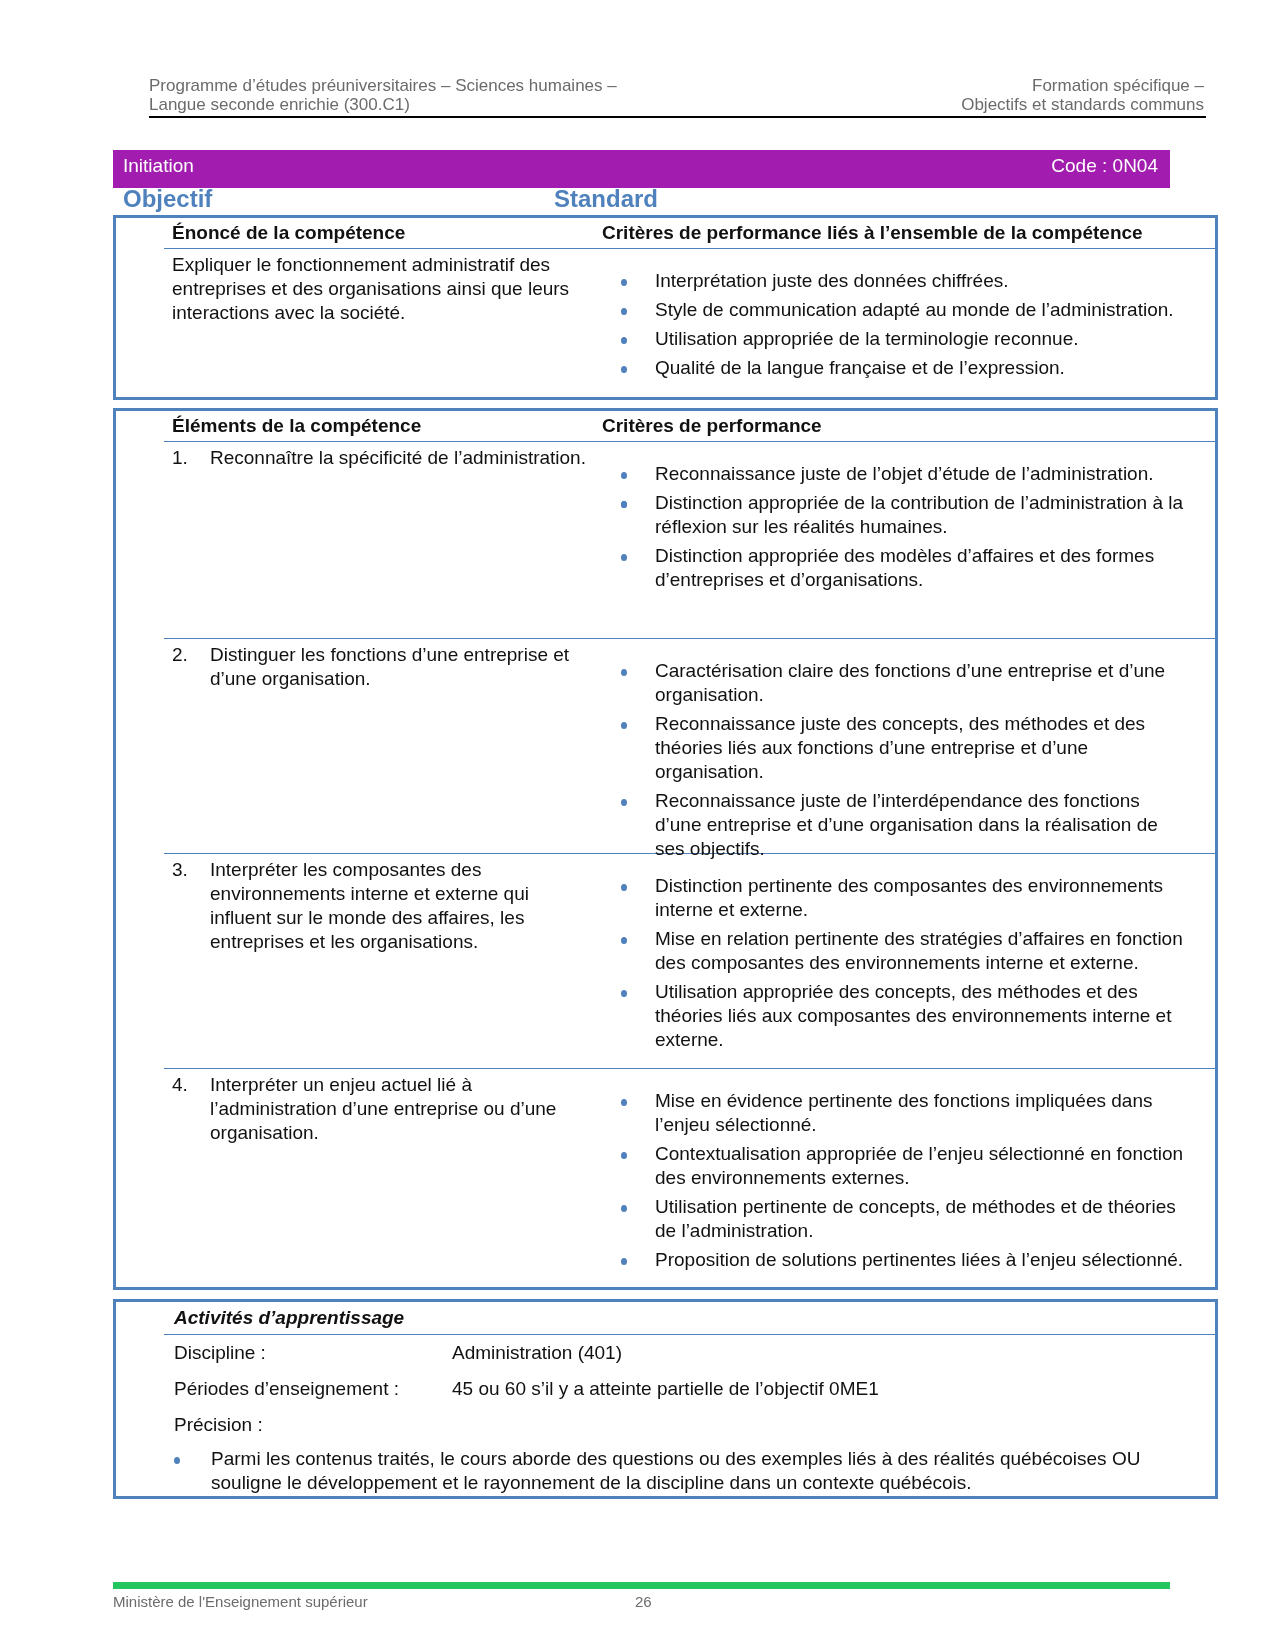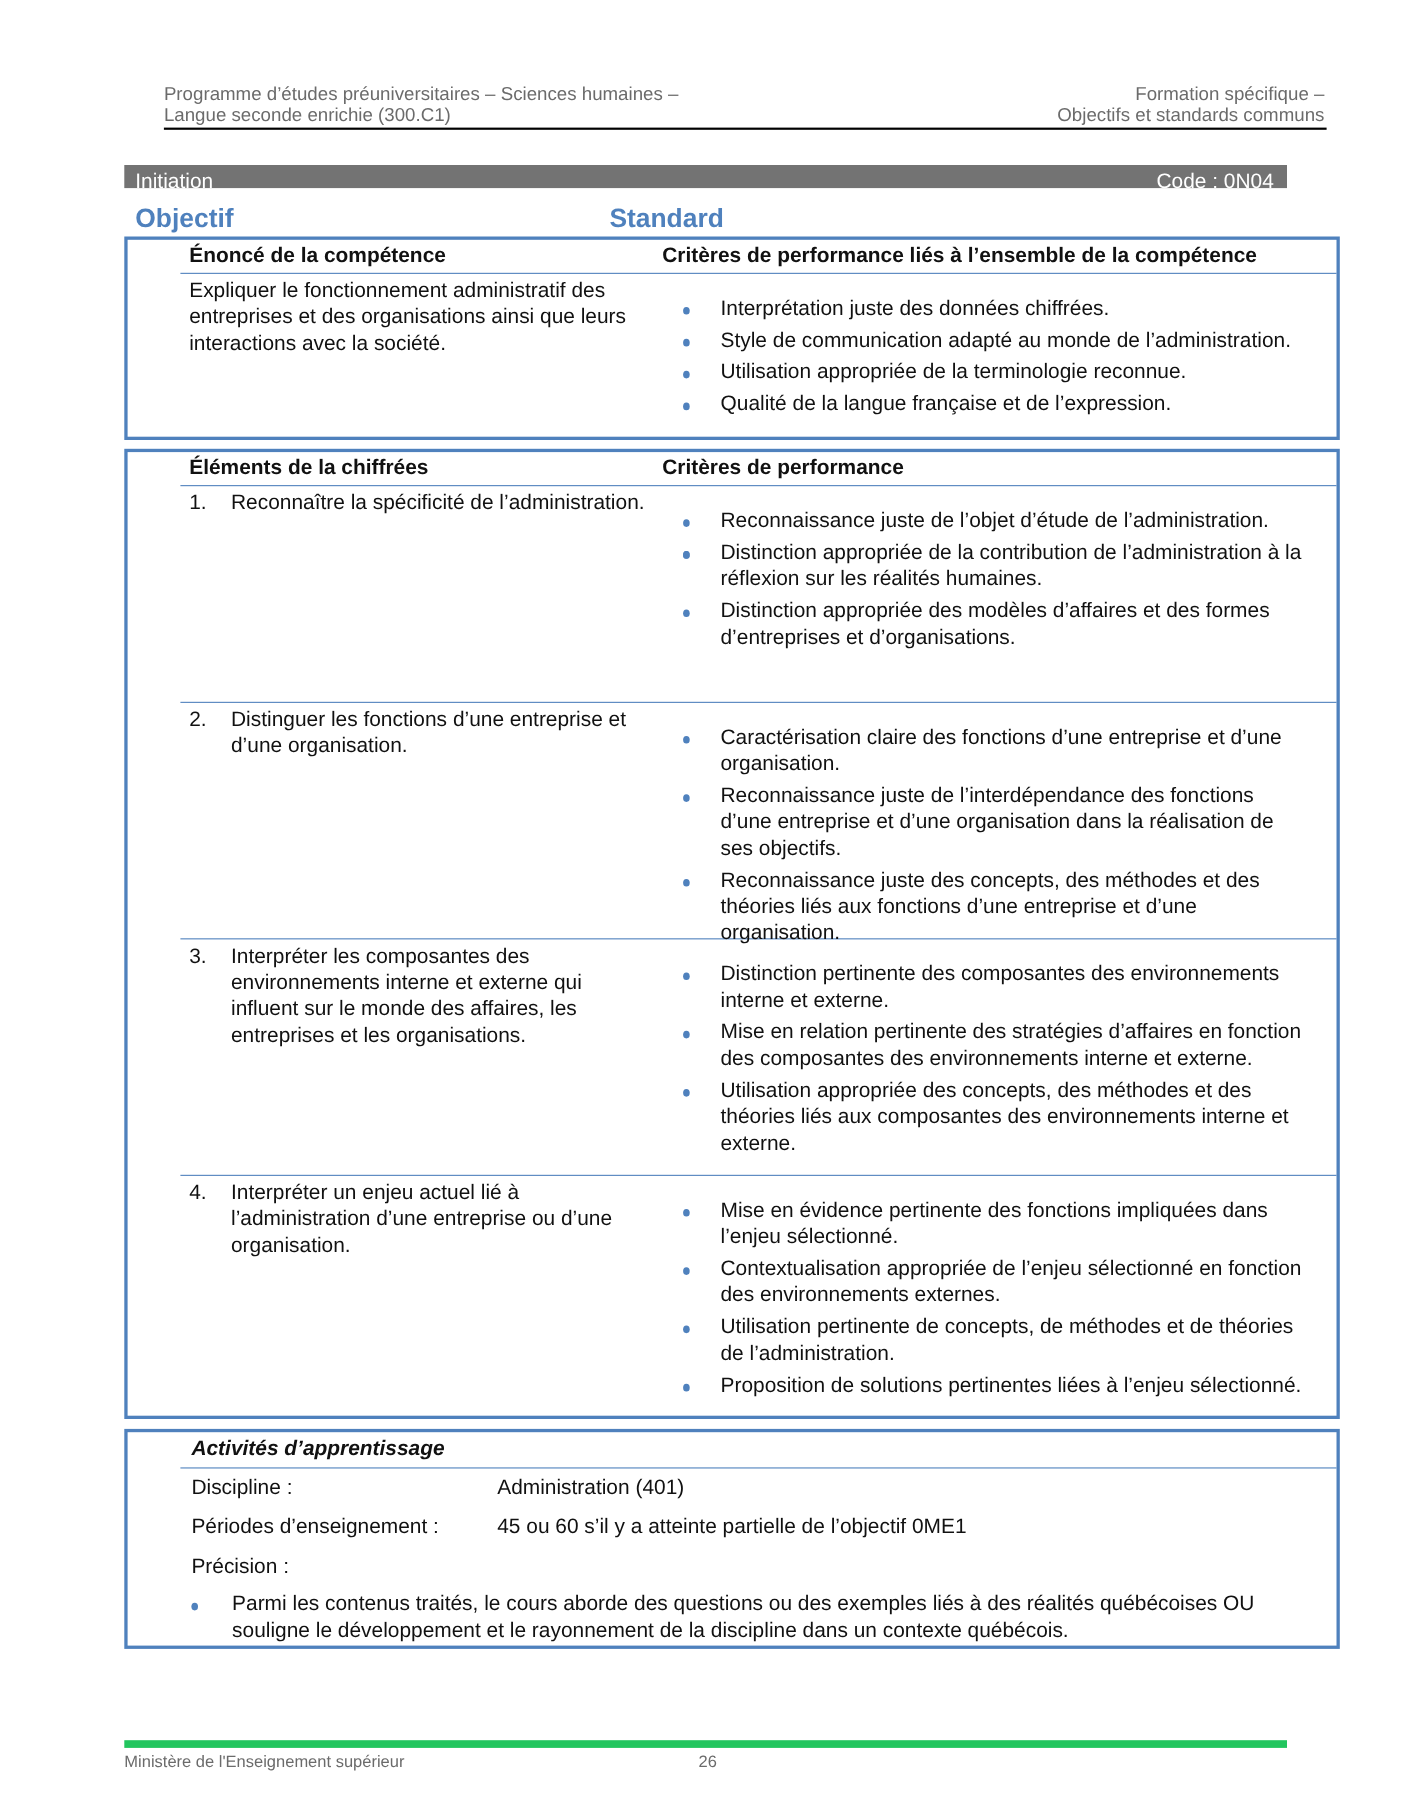--- a/index.html
+++ b/index.html
@@ -7,22 +7,22 @@
          font-family: "Liberation Sans", "DejaVu Sans", sans-serif; color: #111; }
   .page { position: absolute; left: 113px; width: 1057px; top: 0; }
 
   
   .run-header { position: absolute; top: 76px; left: 0; width: 1057px; height: 40px;
                 border-bottom: 2px solid #000; font-size: 17px; color: #6b6b6b; line-height: 19px; margin-left: 36px; }
   .run-header .left { position: absolute; left: 0; top: 0; }
   .run-header .right { position: absolute; right: 2px; top: 0; text-align: right; }
 
   
-  .title-bar { position: absolute; top: 150px; left: 0; width: 1057px; height: 21px;
-               background: #737373; color: #fff; font-size: 19px; line-height: 31px; }
+  .title-bar { position: absolute; top: 150px; left: 0; width: 1057px; height: 38px;
+               background: #a21caf; color: #fff; font-size: 19px; line-height: 31px; }
   .title-bar .level { position: absolute; left: 10px; }
   .title-bar .code { position: absolute; right: 12px; }
 
   .col-headings { position: absolute; top: 183px; left: 0; width: 1057px; height: 32px;
                   color: #4f81bd; font-weight: bold; font-size: 24px; line-height: 32px; }
   .col-headings .obj { position: absolute; left: 10px; }
   .col-headings .std { position: absolute; left: 441px; }
 
   .box { position: absolute; left: 0; width: 1051px; border: 3px solid #4f81bd; padding-left: 48px; }
   .hdr-row { position: relative; height: 30px; border-bottom: 1px solid #4f81bd;
@@ -98,21 +98,21 @@
           <li><span class="dot"></span><span>Style de communication adapté au monde de l’administration.</span></li>
           <li><span class="dot"></span><span>Utilisation appropriée de la terminologie reconnue.</span></li>
           <li><span class="dot"></span><span>Qualité de la langue française et de l’expression.</span></li>
         </ul>
       </div>
     </div>
   </div>
 
   <div class="box" style="top:408px; height:876px;">
     <div class="hdr-row">
-      <span class="c1">Éléments de la chiffrées</span>
+      <span class="c1">Éléments de la compétence</span>
       <span class="c2">Critères de performance</span>
     </div>
 
     <div class="row" style="height:196px;">
       <div class="left">
         <span class="num">1.</span>
         <span class="txt">Reconnaître la spécificité de l’administration.</span>
       </div>
       <div class="right">
         <ul class="crit">
@@ -125,22 +125,22 @@
     </div>
 
     <div class="row" style="height:214px;">
       <div class="left">
         <span class="num">2.</span>
         <span class="txt">Distinguer les fonctions d’une entreprise et d’une organisation.</span>
       </div>
       <div class="right">
         <ul class="crit">
           <li><span class="dot"></span><span>Caractérisation claire des fonctions d’une entreprise et d’une organisation.</span></li>
+          <li><span class="dot"></span><span>Reconnaissance juste des concepts, des méthodes et des théories liés aux fonctions d’une entreprise et d’une organisation.</span></li>
           <li><span class="dot"></span><span>Reconnaissance juste de l’interdépendance des fonctions d’une entreprise et d’une organisation dans la réalisation de ses objectifs.</span></li>
-          <li><span class="dot"></span><span>Reconnaissance juste des concepts, des méthodes et des théories liés aux fonctions d’une entreprise et d’une organisation.</span></li>
         </ul>
       </div>
     </div>
 
     <div class="row" style="height:214px;">
       <div class="left">
         <span class="num">3.</span>
         <span class="txt">Interpréter les composantes des environnements interne et externe qui influent sur le monde des affaires, les entreprises et les organisations.</span>
       </div>
       <div class="right">

